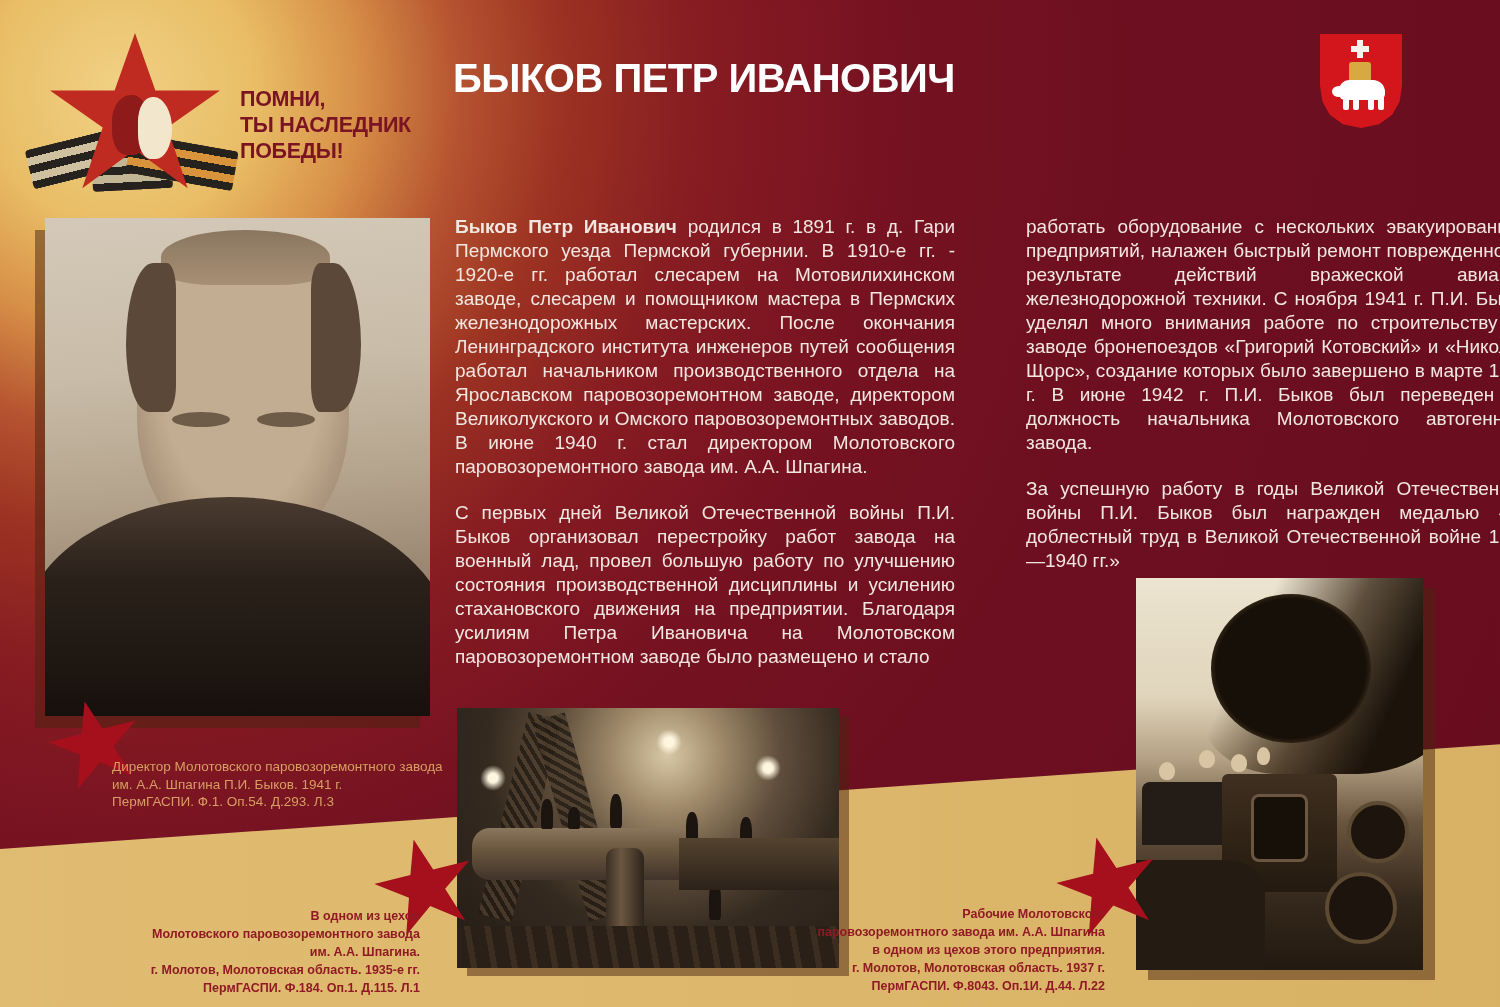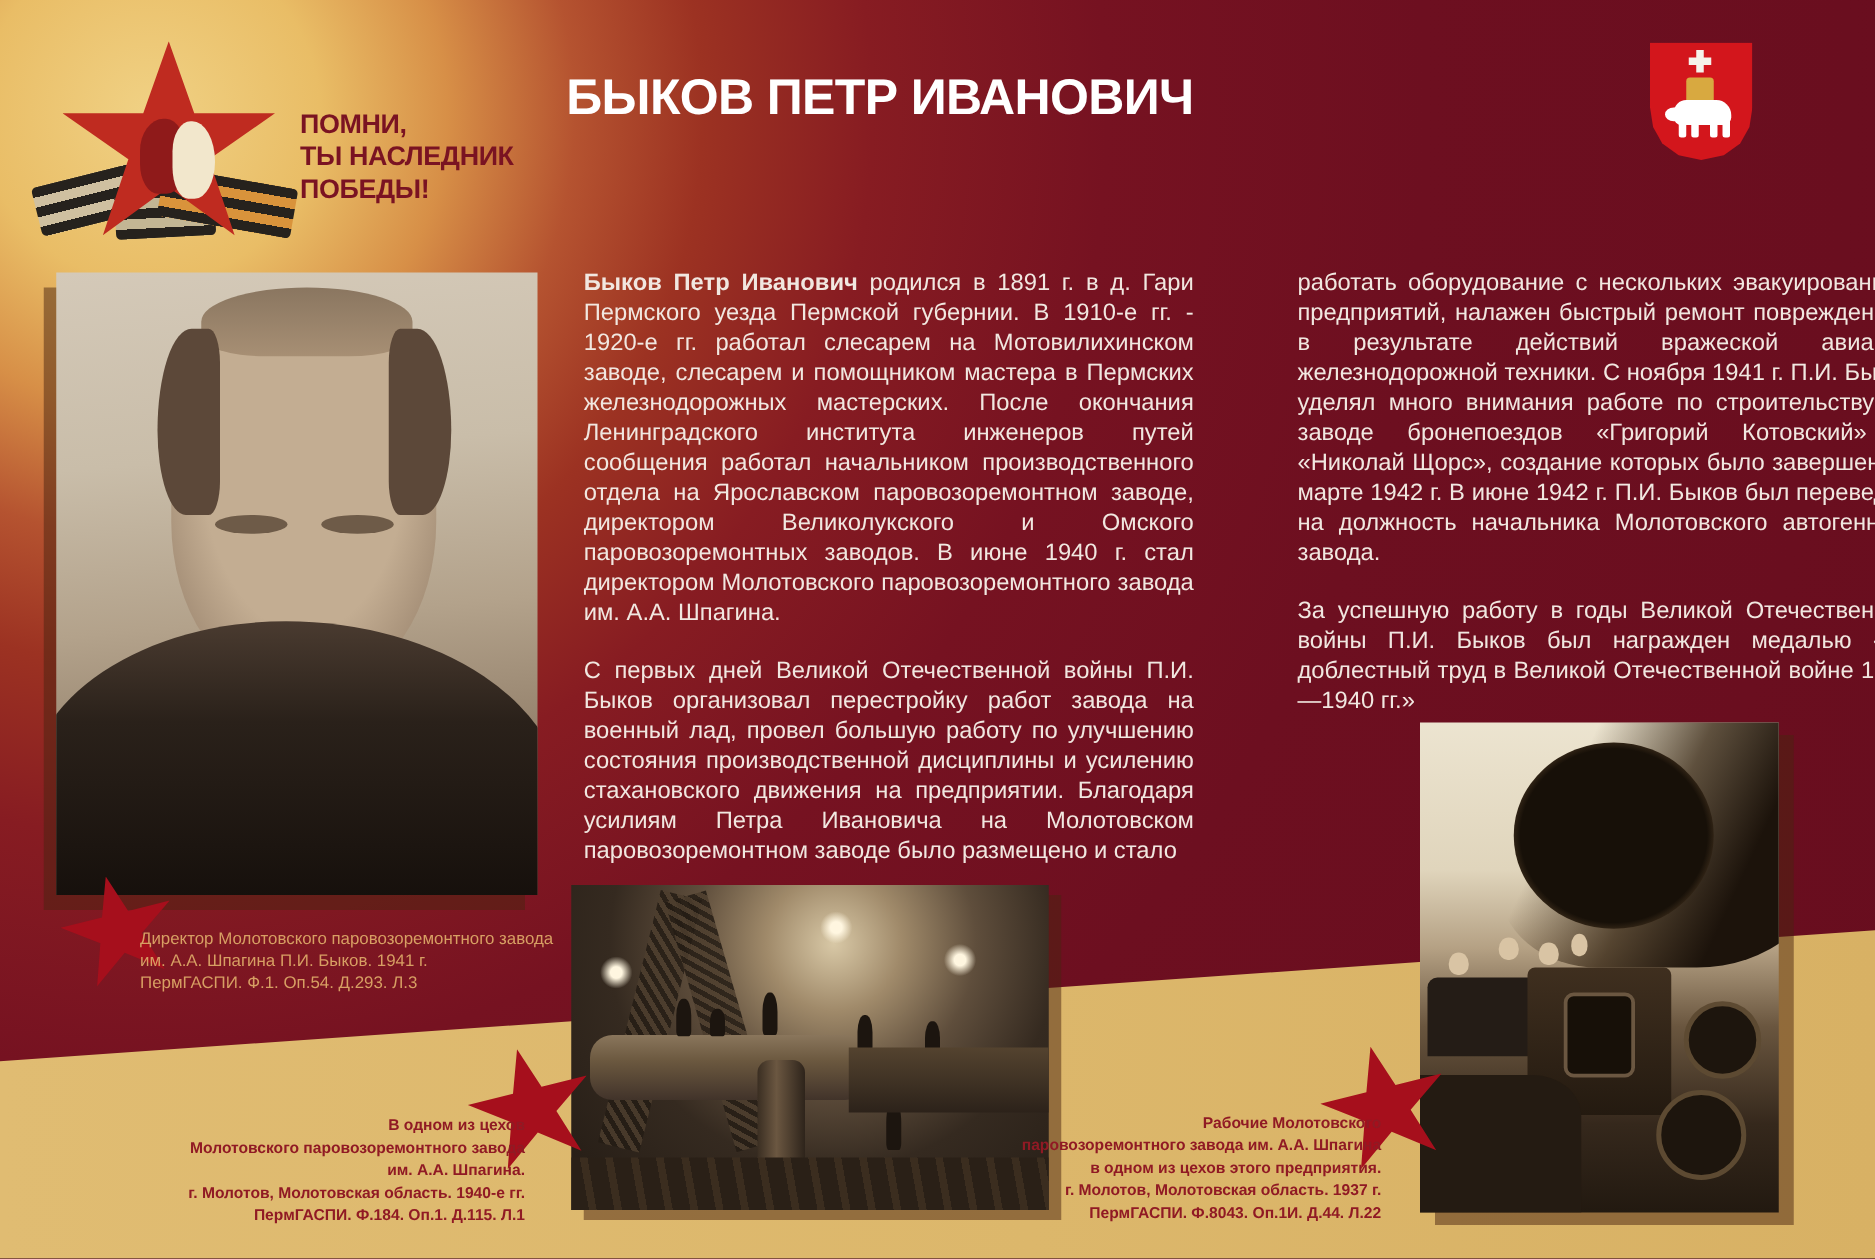--- a/index.html
+++ b/index.html
@@ -96,28 +96,28 @@
   .k-crewbody{left:2%;top:52%;width:42%;height:16%;background:#241c16;border-radius:8px 8px 0 0;}
   .k-box{left:30%;top:50%;width:40%;height:30%;border-radius:6px;
     background:linear-gradient(180deg,#3f2f1f,#241a10);}
   .k-open{left:40%;top:55%;width:18%;height:16%;background:#171008;border:3px solid #6b5741;border-radius:8px;}
   .k-port{border-radius:50%;background:#1d150d;border:4px solid #5d4a32;}
   .k-mach{left:0;bottom:0;width:45%;height:28%;background:#241b12;border-radius:0 30% 0 0;}
   
   .col{z-index:5;color:#f1e7e0;font-size:19px;line-height:24px;text-align:justify;}
   .col-1{left:455px;top:215px;width:500px;}
   .col-2{left:1026px;top:215px;width:505px;}
-  .col p{margin:0 0 22px 12px;}
+  .col p{margin:0 0 22px 0;}
   .lead{font-weight:bold;}
   
   .small-star{z-index:4;background:#a60f1c;transform:rotate(-14deg);}
   .star-portrait{left:50px;top:700px;width:90px;height:86px;}
   .star-workshop{left:376px;top:838px;width:98px;height:94px;}
   .star-workers{left:1058px;top:836px;width:100px;height:96px;}
-  .cap{z-index:5;white-space:pre-line;}
+  .cap{z-index:5;white-space:pre-line;margin-top:16px;}
   .cap-portrait{left:112px;top:742px;width:340px;color:#d79f63;font-size:13.5px;line-height:17.5px;}
   .cap-workshop{left:95px;top:891px;width:325px;color:#901a24;font-size:12.5px;line-height:18px;
     text-align:right;font-weight:bold;}
   .cap-workers{left:770px;top:889px;width:335px;color:#901a24;font-size:12.5px;line-height:18px;
     text-align:right;font-weight:bold;}
 </style>
 </head>
 <body>
 
 <div class="poster">
@@ -187,21 +187,21 @@
     <div class="abs w-fig" style="left:41%;top:68%;"></div>
     <div class="abs w-fig" style="left:66%;top:66%;height:40px;"></div>
     <div class="abs w-tank"></div>
     <div class="abs w-platform"></div>
     <div class="abs w-floor"></div>
   </div>
   <div class="abs star small-star star-workshop"></div>
   <div class="abs cap cap-workshop">В одном из цехов
 Молотовского паровозоремонтного завода
 им. А.А. Шпагина.
-г. Молотов, Молотовская область. 1940-е гг.
+г. Молотов, Молотовская область. 1935-е гг.
 ПермГАСПИ. Ф.184. Оп.1. Д.115. Л.1</div>
 
   <div class="abs shadow sh-workers"></div>
   <div class="abs photo photo-workers">
     <div class="abs k-shell"></div>
     <div class="abs k-circle1"></div>
     <div class="abs k-crewbody"></div>
     <div class="abs k-face" style="left:8%;top:47%;"></div>
     <div class="abs k-face" style="left:22%;top:44%;"></div>
     <div class="abs k-face" style="left:33%;top:45%;"></div>

